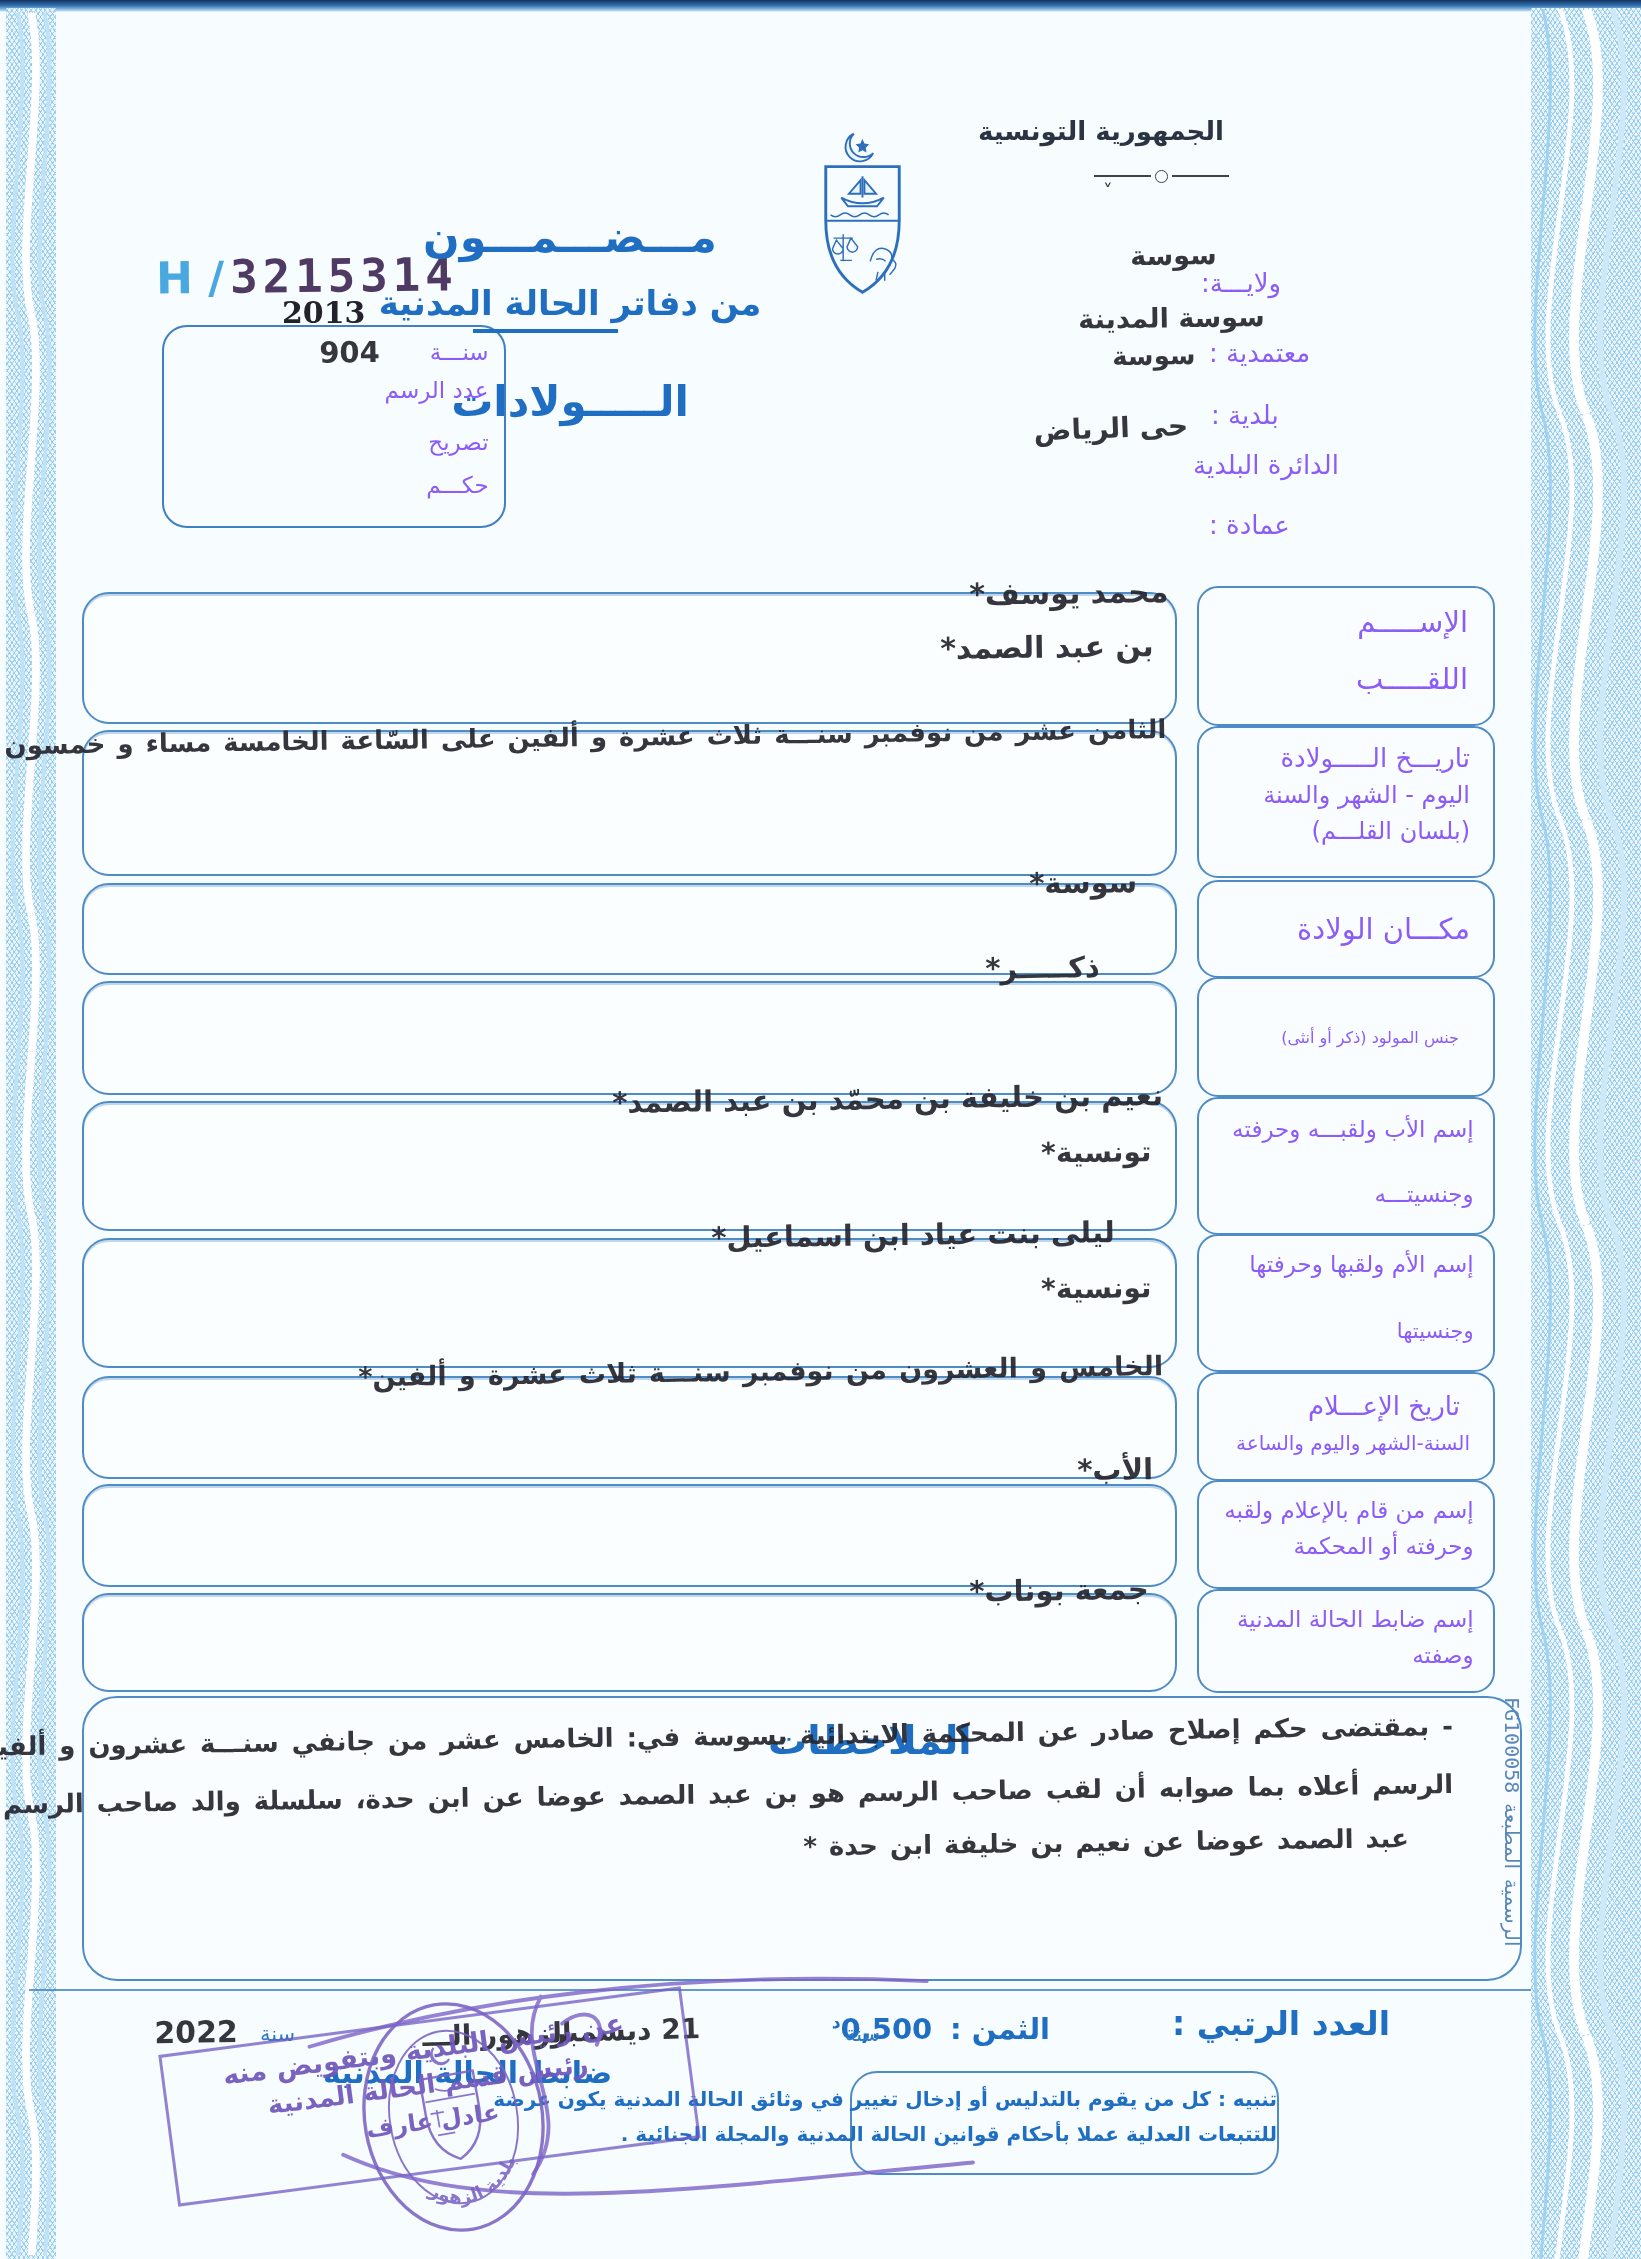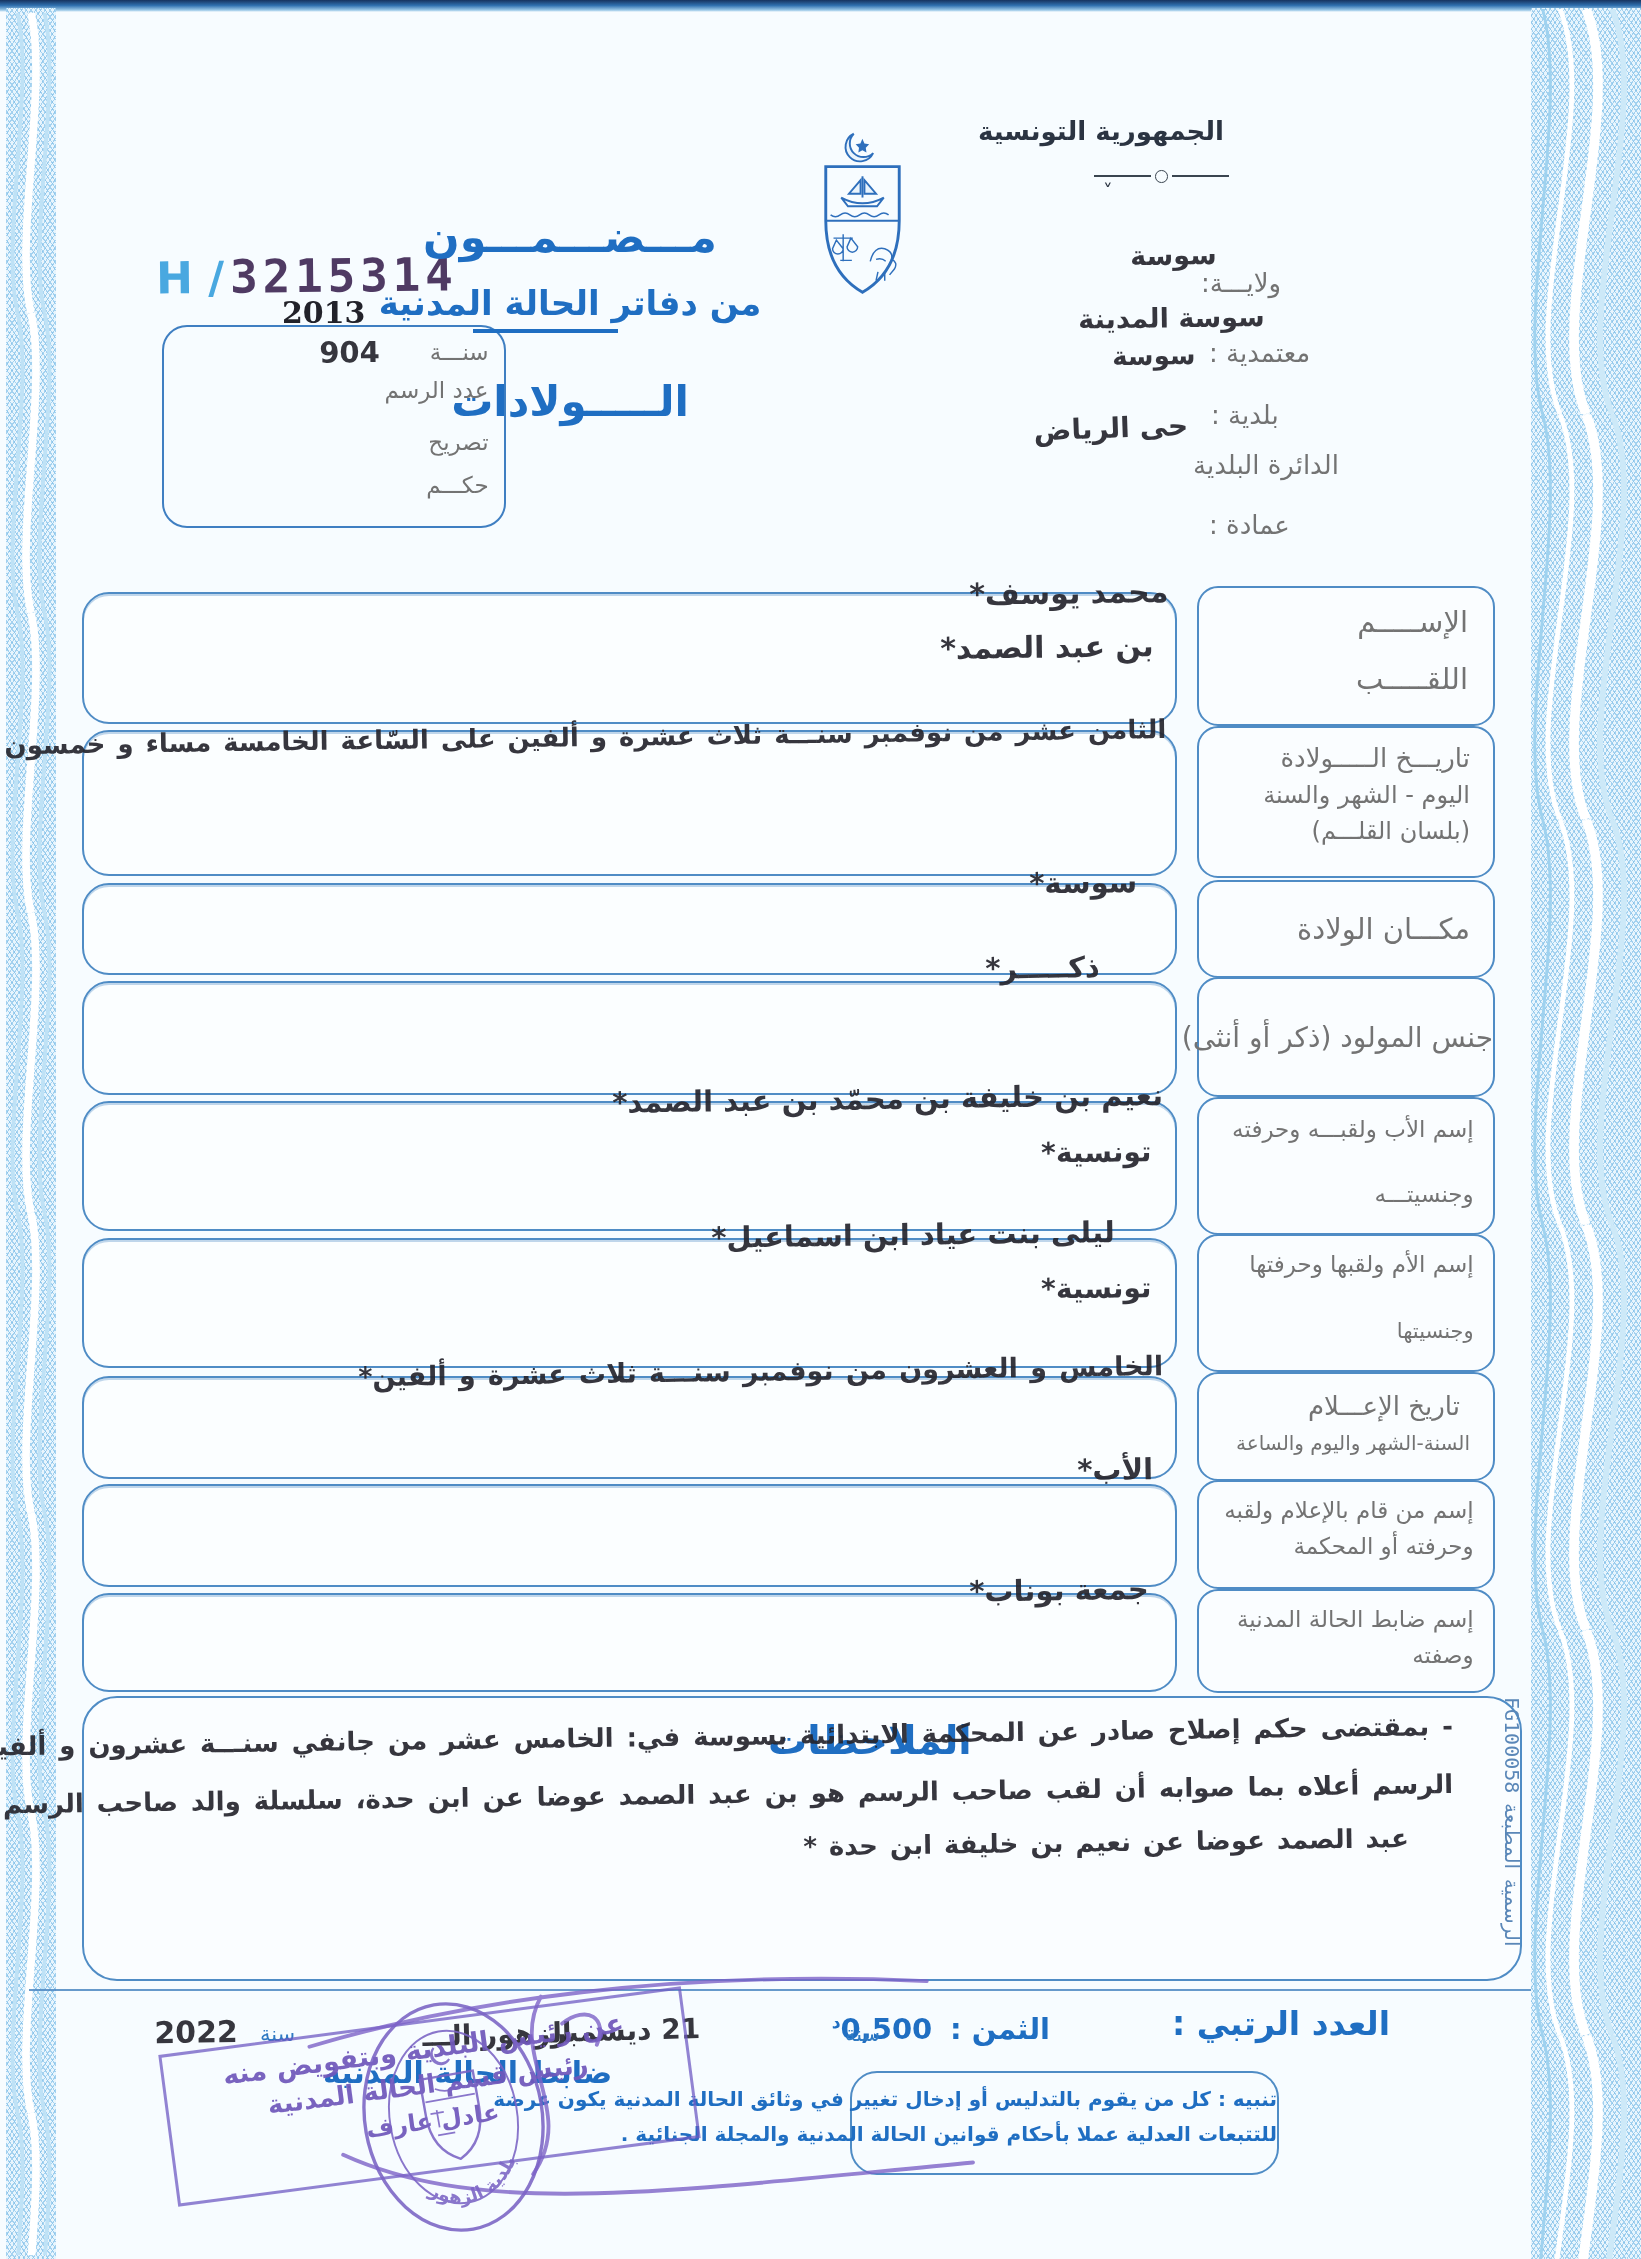--- a/index.html
+++ b/index.html
@@ -28,21 +28,21 @@
   .topstrip{
     background:linear-gradient(180deg,#16335f 0%,#2f6fae 45%,#9cc9e8 85%,#f7fcff 100%);
   }
   .vbox{
     border:2.9px solid #4f8cc5;border-radius:27px;background:rgba(255,255,255,.5);
     box-shadow:inset 0 1.9px 0 rgba(79,140,197,.35);
   }
   .lbox{
     border:2.9px solid #4f8cc5;border-radius:21px;background:rgba(255,255,255,.4);
   }
-  .lbl{color:#737373;text-align:right;direction:rtl;}
+  .lbl{color:#8b5cf6;text-align:right;direction:rtl;}
   .lbl-line{white-space:nowrap;}
   .obs-line{position:absolute;direction:rtl;}
   .stampink{color:#7058bb;}
   sup.dinar{font-size:17.4px;vertical-align:super;}
   .orn-line{height:1.9px;background:#3a4550;flex:1;}
   .orn-circle{width:10.6px;height:10.6px;border:1.9px solid #3a4550;border-radius:50%;}
 </style>
 </head>
 <body>
 
@@ -147,21 +147,21 @@
 </div>
 <div class="abs lbox" style="left:1197px;top:726px;width:294px;height:148px;">
   <div class="lbl lbl-line" style="font-size:26px;padding:15.4px 23px 0 0;">تاريـــخ الـــــولادة</div>
   <div class="lbl lbl-line" style="font-size:24px;padding:7.7px 23px 0 0;">اليوم - الشهر والسنة</div>
   <div class="lbl lbl-line" style="font-size:24px;padding:7.7px 23px 0 0;">(بلسان القلـــم)</div>
 </div>
 <div class="abs lbox" style="left:1197px;top:880px;width:294px;height:94px;display:flex;align-items:center;">
   <div class="lbl lbl-line" style="font-size:29px;padding-right:23px;width:100%;">مكـــان الولادة</div>
 </div>
 <div class="abs lbox" style="left:1197px;top:977px;width:294px;height:116px;display:flex;align-items:center;">
-  <div class="lbl lbl-line" style="font-size:28px;padding-right:0;width:100%;">جنس المولود (ذكر أو أنثى)</div>
+  <div class="lbl lbl-line" style="font-size:16px;padding-right:34px;width:100%;">جنس المولود (ذكر أو أنثى)</div>
 </div>
 <div class="abs lbox" style="left:1197px;top:1097px;width:294px;height:134px;">
   <div class="lbl lbl-line" style="font-size:23px;padding:17.4px 19.3px 0 0;">إسم الأب ولقبـــه وحرفته</div>
   <div class="lbl lbl-line" style="font-size:23px;padding:39px 19.3px 0 0;">وجنسيتـــه</div>
 </div>
 <div class="abs lbox" style="left:1197px;top:1234px;width:294px;height:134px;">
   <div class="lbl lbl-line" style="font-size:23px;padding:15.4px 19.3px 0 0;">إسم الأم ولقبها وحرفتها</div>
   <div class="lbl lbl-line" style="font-size:21px;padding:42px 19.3px 0 0;">وجنسيتها</div>
 </div>
 <div class="abs lbox" style="left:1197px;top:1372px;width:294px;height:105px;">

